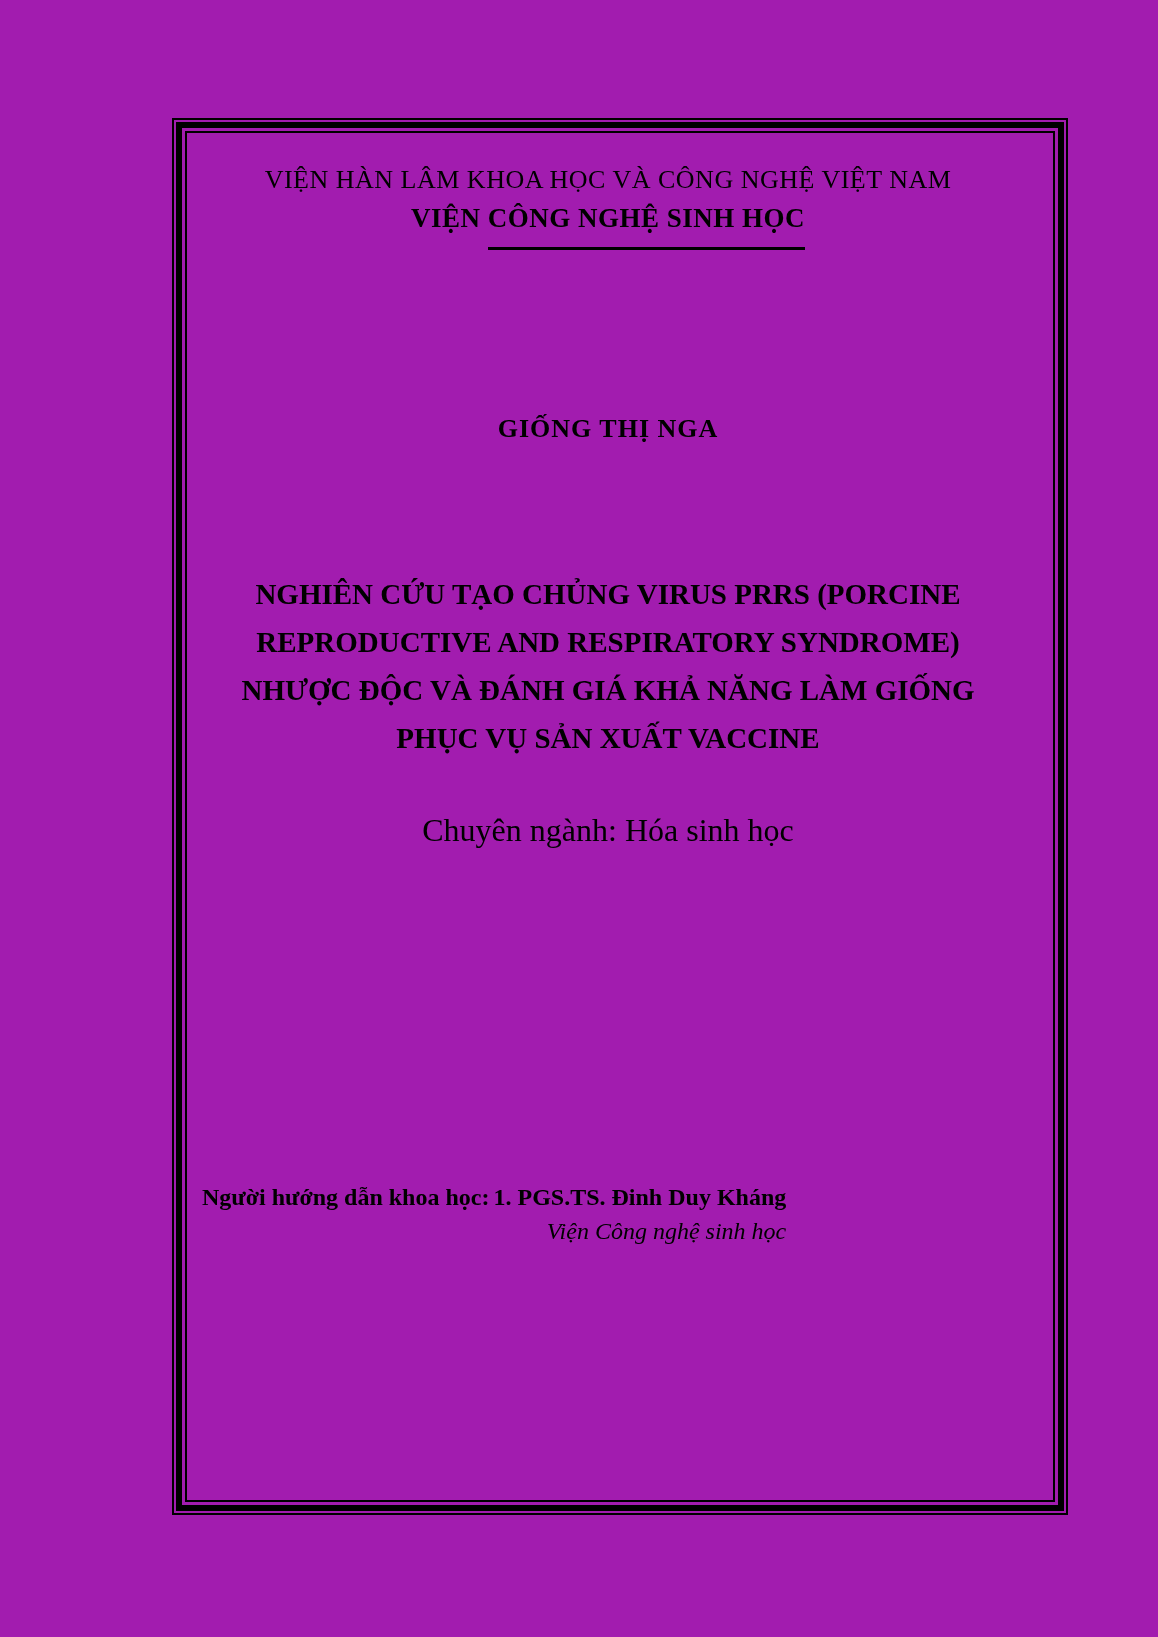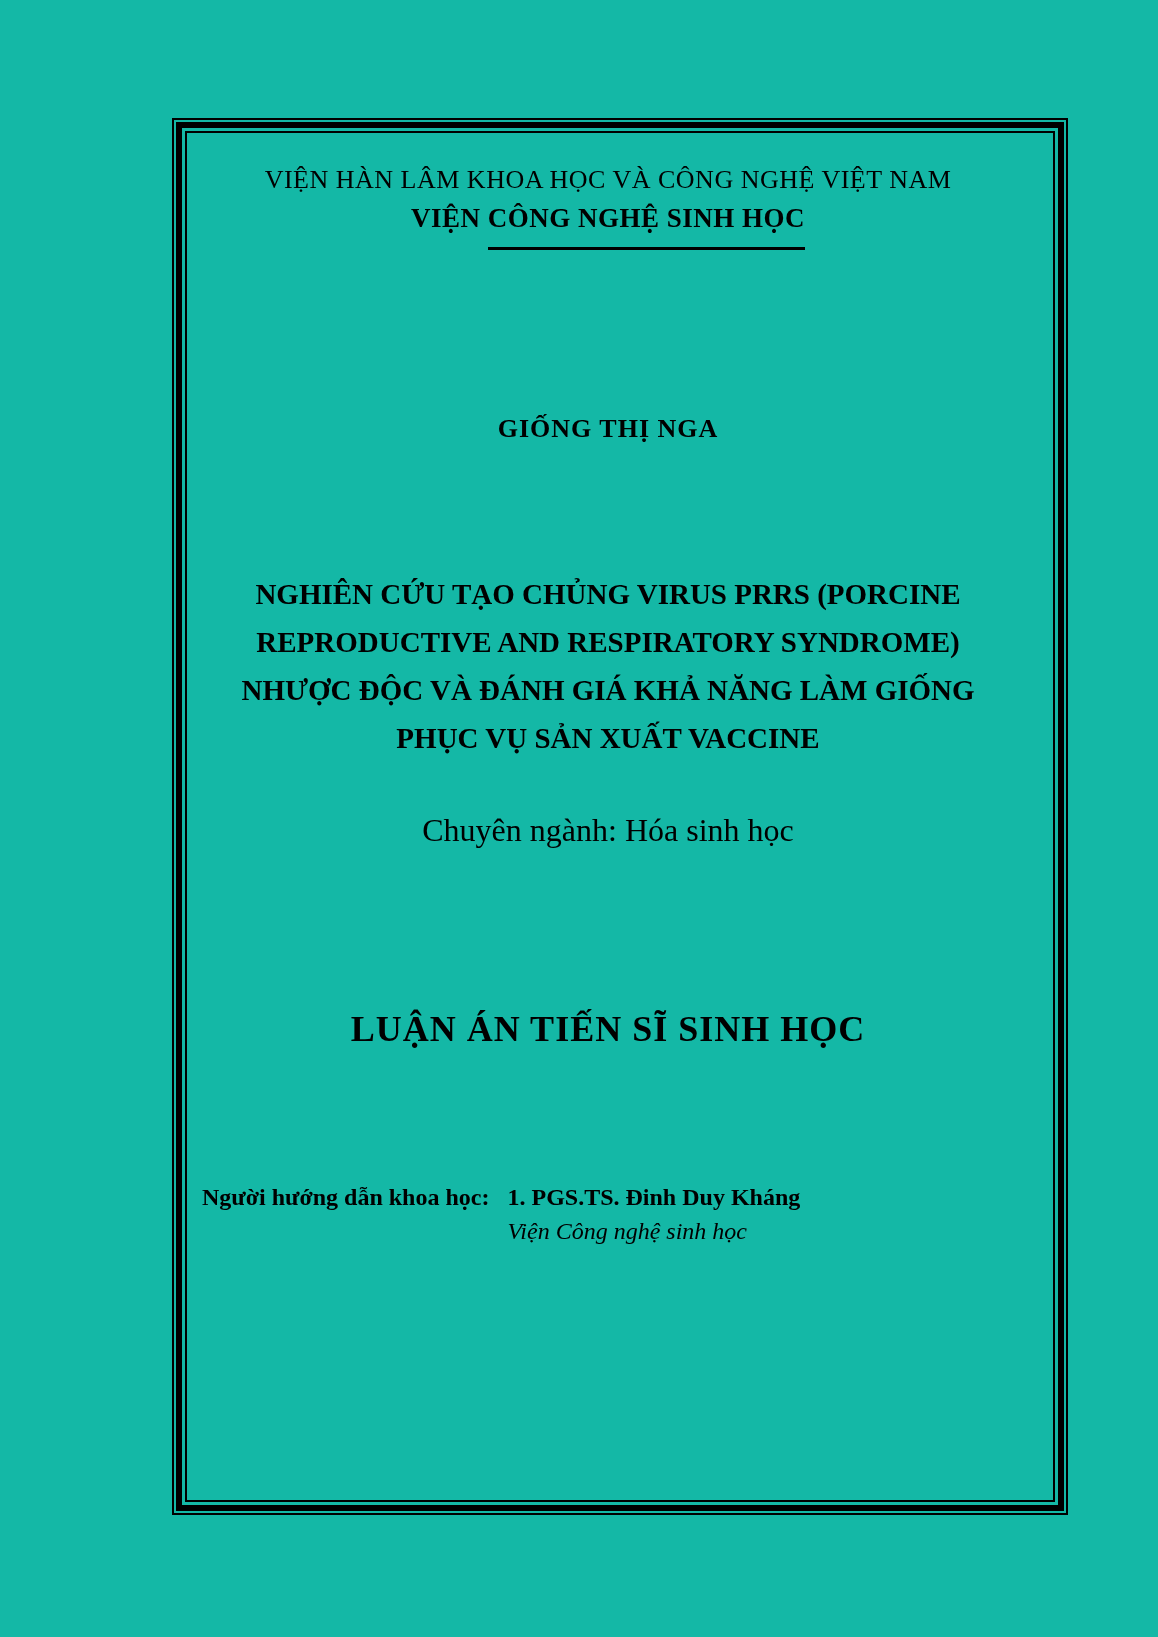--- a/index.html
+++ b/index.html
@@ -4,21 +4,21 @@
 <style>
   * { margin: 0; padding: 0; box-sizing: border-box; }
   html, body { background: #ffffff; }
   body {
     width: 1158px; height: 1637px;
     position: relative;
     font-family: "Liberation Serif", "DejaVu Serif", serif;
     color: #000000;
     overflow: hidden;
   }
-  .page { position: absolute; inset: 0; background: #14b8a6; }
+  .page { position: absolute; inset: 0; background: #a21caf; }
 
   
   .frame { position: absolute; left: 172px; top: 118px; width: 896px; height: 1397px; }
   .frame .b1 { position: absolute; inset: 0; border: 2px solid #000; }
   .frame .b2 { position: absolute; inset: 4px; border: 6px solid #000; }
   .frame .b3 { position: absolute; inset: 13px; border: 2px solid #000; }
 
   .centerband { position: absolute; left: 178px; width: 860px; text-align: center; }
 
   .header-block { top: 160px; line-height: 39px; }
@@ -28,22 +28,22 @@
 
   .author-name { top: 414px; font-size: 26px; font-weight: bold; letter-spacing: 1px; }
 
   .main-title { top: 570px; font-size: 29px; font-weight: bold; line-height: 48px; }
 
   .specialty-block { top: 812px; font-size: 32px; font-weight: normal; line-height: 36px; }
 
   .thesis-type { top: 1008px; font-size: 36px; font-weight: bold; letter-spacing: 1px; }
 
   .supervisors { position: absolute; left: 202px; top: 1180px; display: flex; align-items: flex-start; font-size: 24px; }
-  .supervisors .sup-label { font-weight: bold; white-space: nowrap; margin-right: 18px; line-height: 34px; }
-  .sup-entries { display: flex; flex-direction: row; text-align: left; }
+  .supervisors .sup-label { font-weight: bold; white-space: nowrap; margin-right: 4px; line-height: 34px; }
+  .sup-entries { display: flex; flex-direction: row; text-align: right; }
   .sup-entry { line-height: 34px; }
   .sup-entry + .sup-entry { margin-top: 10px; }
   .sup-name { font-weight: bold; }
   .sup-affiliation { font-style: italic; white-space: pre-wrap; }
 
   .footer-line { top: 1444px; font-size: 27px; font-weight: bold; letter-spacing: 0.5px; }
 </style>
 </head>
 <body>
 
@@ -66,21 +66,20 @@
     <div>NGHIÊN CỨU TẠO CHỦNG VIRUS PRRS (PORCINE</div>
     <div>REPRODUCTIVE AND RESPIRATORY SYNDROME)</div>
     <div>NHƯỢC ĐỘC VÀ ĐÁNH GIÁ KHẢ NĂNG LÀM GIỐNG</div>
     <div>PHỤC VỤ SẢN XUẤT VACCINE</div>
   </div>
 
   <div class="centerband specialty-block">
     <div>Chuyên ngành: Hóa sinh học</div>
   </div>
 
-  <div class="centerband thesis-type">LUẬN ÁN TIẾN SĨ SINH HỌC</div>
 
   <div class="supervisors">
     <div class="sup-label">Người hướng dẫn khoa học:</div>
     <div class="sup-entries">
       <div class="sup-entry">
         <div class="sup-name">1. PGS.TS. Đinh Duy Kháng</div>
         <div class="sup-affiliation">Viện Công nghệ sinh học</div>
       </div>
     </div>
   </div>

